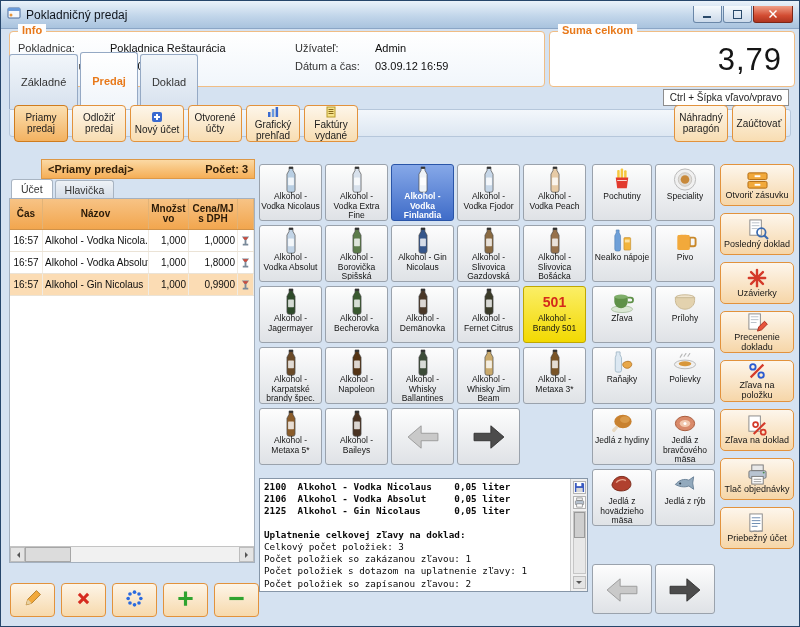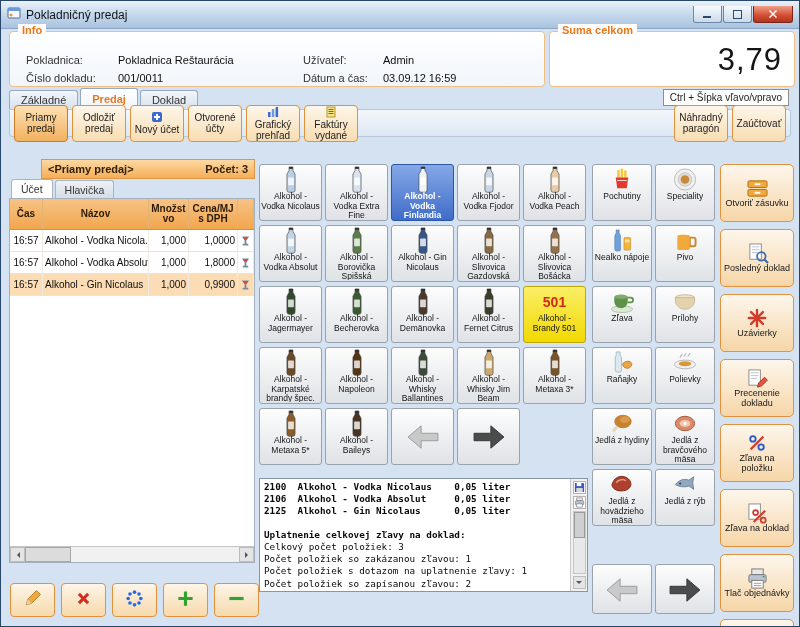--- a/index.html
+++ b/index.html
@@ -13,28 +13,28 @@
   .winbtns{margin-left:auto;display:flex;gap:1px;}
   .winbtn{width:27px;height:16px;border:1px solid #6a87a8;border-top:none;border-radius:0 0 3px 3px;
     background:linear-gradient(#f6fafd,#ccdaea);display:flex;align-items:center;justify-content:center;}
   .winbtn.close{width:38px;background:linear-gradient(#f0a088,#d24c32 60%,#b03520);border-color:#7c2617;}
   
   .group{position:absolute;border:1px solid #f0bd85;border-radius:4px;
     background:linear-gradient(#ffffff,#f1f6fb);}
   .group-label{position:absolute;top:-8px;left:8px;background:#fefefe;padding:0 4px;
     font-size:11px;font-weight:bold;color:#e8791a;}
   #info-group{left:8px;top:30px;width:534px;height:54px;}
-  .info-grid{position:absolute;left:16px;top:7px;right:6px;display:grid;
-    grid-template-columns:92px 185px 80px auto;grid-auto-rows:18px;font-size:11px;align-items:center;margin-top:12px;}
+  .info-grid{position:absolute;left:8px;top:7px;right:6px;display:grid;
+    grid-template-columns:92px 185px 80px auto;grid-auto-rows:18px;font-size:11px;align-items:center;}
   .flabel{color:#333;}.fvalue{color:#0d0d0d;}
   #total-group{left:548px;top:30px;width:244px;height:54px;background:#fff;}
   .total-value{position:absolute;right:12px;top:10px;font-size:31px;color:#151515;letter-spacing:1px;}
   
   #main-tabs{position:absolute;left:8px;top:88px;display:flex;align-items:flex-end;gap:2px;height:20px;}
-  .tab{height:18px;padding:0 11px;font-size:11px;display:flex;align-items:center;color:#333;
+  .tab{height:18px;padding:18px 11px;font-size:11px;display:flex;align-items:center;color:#333;
     border:1px solid #95a9c4;border-bottom:none;border-radius:3px 3px 0 0;
     background:linear-gradient(#f2f6fa,#d7e1ee);}
   .tab.active{height:20px;background:linear-gradient(#ffffff,#f0f5fa);color:#e8791a;font-weight:bold;}
   .hint{position:absolute;right:10px;top:88px;border:1px solid #8d8d8d;background:#fffffe;
     font-size:10px;color:#222;padding:2px 6px;}
   
   .toolbar{position:absolute;left:8px;right:8px;top:108px;height:28px;box-sizing:border-box;
     background:linear-gradient(#f3f7fb,#dde7f2);border:1px solid #b6c7db;border-radius:0 3px 3px 3px;
     display:flex;align-items:center;padding:0 4px;}
   .tb-left,.tb-right{display:flex;gap:4px;align-items:center;}
@@ -108,21 +108,21 @@
   .vthumb{position:absolute;left:0;top:0;width:100%;height:26px;background:#cfcfcf;border:1px solid #9a9a9a;box-sizing:border-box;}
   .vbtn{width:13px;height:13px;background:#e4e4e4;border:1px solid #bdbdbd;display:flex;align-items:center;
     justify-content:center;box-sizing:border-box;}
   
   #cat-grid{position:absolute;left:591px;top:163px;width:124px;display:grid;
     grid-template-columns:repeat(2,60px);grid-auto-rows:57px;gap:4px 3px;}
   #cat-nav{position:absolute;left:591px;top:563px;width:123px;height:50px;display:grid;
     grid-template-columns:repeat(2,60px);gap:3px;}
   
   #side-col{position:absolute;left:719px;top:163px;width:74px;display:flex;flex-direction:column;gap:7px;}
-  .sbtn2{height:58px;box-sizing:border-box;border:1px solid #e2923c;border-radius:5px;
+  .sbtn2{height:42px;box-sizing:border-box;border:1px solid #e2923c;border-radius:5px;
     background:linear-gradient(#fdf6ec,#f6d6a8);display:flex;flex-direction:column;align-items:center;
     justify-content:center;font-size:9px;line-height:1.06;text-align:center;color:#171717;padding:2px;cursor:default;}
   .sicon{height:22px;display:flex;align-items:center;justify-content:center;}
 </style>
 </head>
 <body>
 
 <div class="window">
 
   <div class="titlebar">

